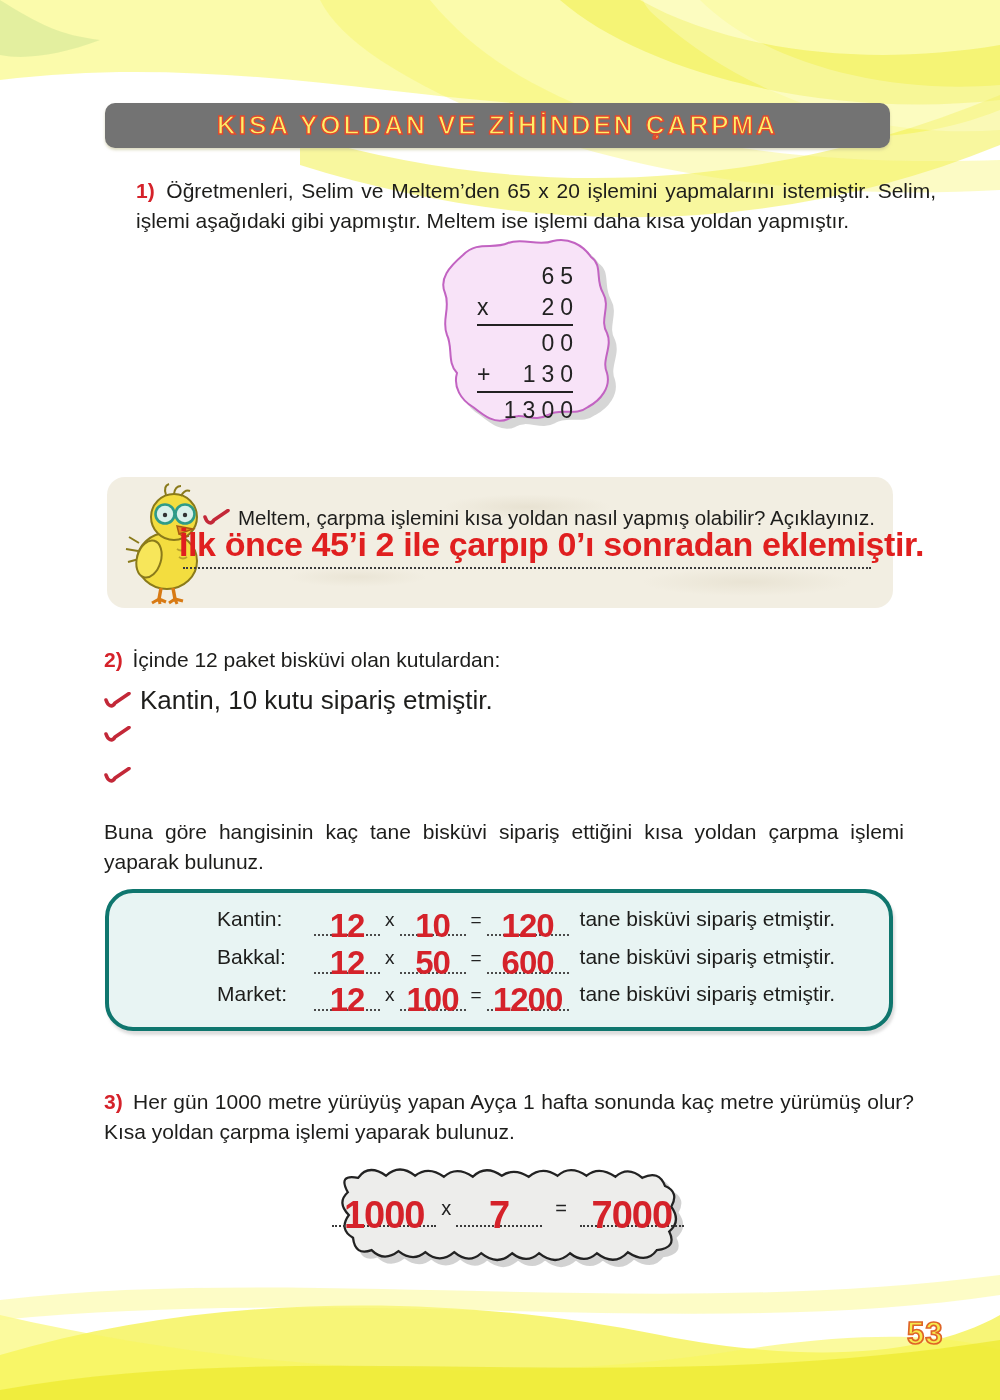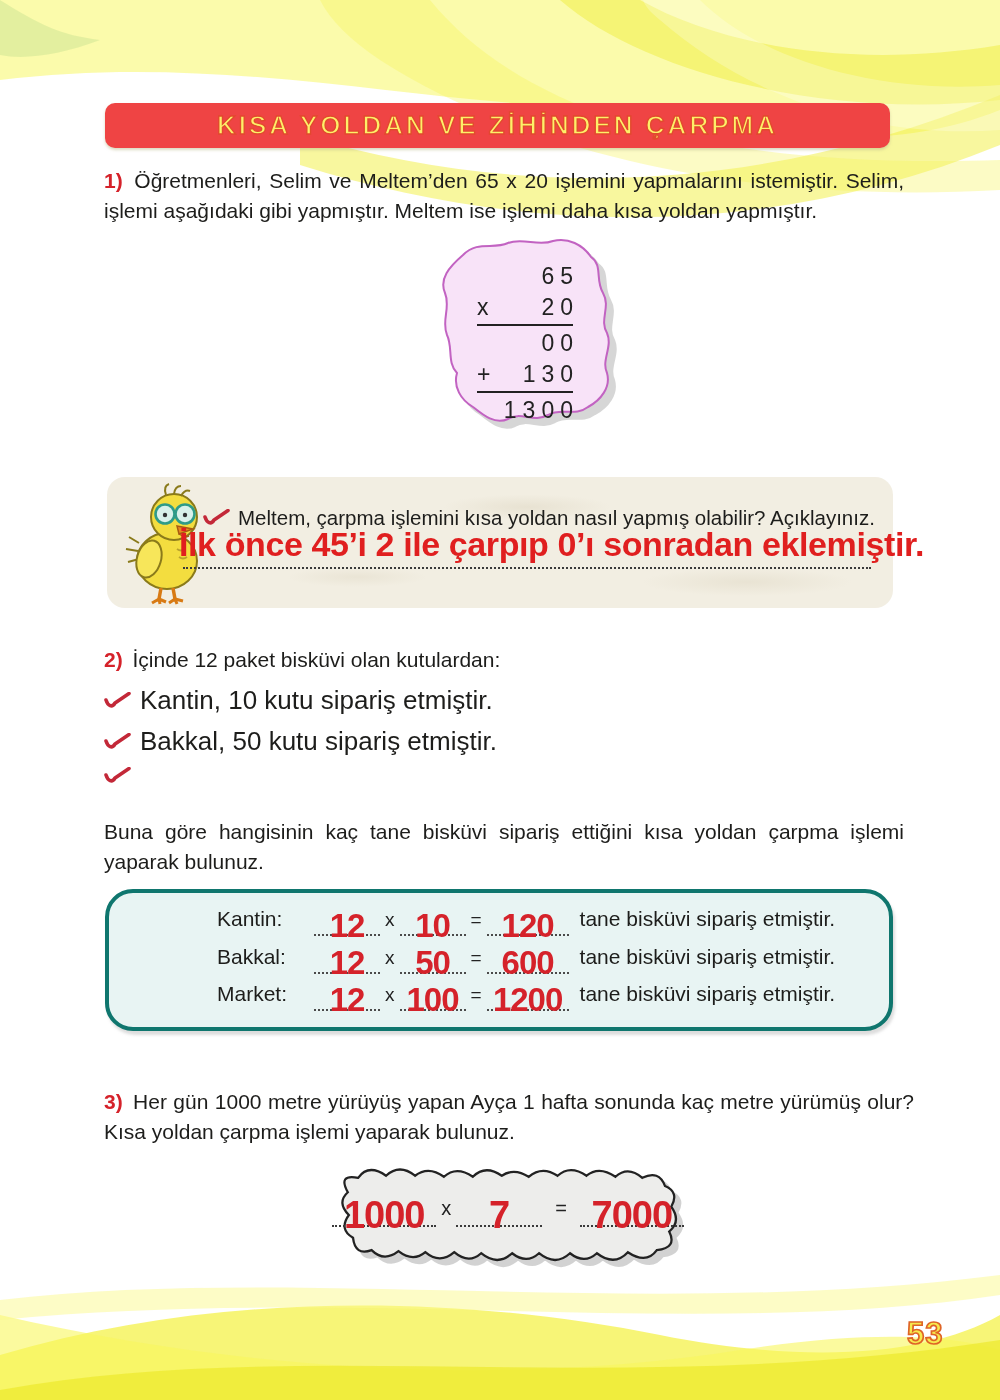--- a/index.html
+++ b/index.html
@@ -7,21 +7,21 @@
   .page {
     position:relative; width:1000px; height:1400px; background:#ffffff;
     overflow:hidden; font-family:"Liberation Sans", sans-serif; color:#1d1d1b;
   }
   .deco-top { position:absolute; top:0; left:0; pointer-events:none; }
   .deco-bottom { position:absolute; bottom:0; left:0; pointer-events:none; }
 
   
   .banner {
     position:absolute; left:105px; top:103px; width:785px; height:45px;
-    background:#ef4444; border-radius:10px;
+    background:#737373; border-radius:10px;
     display:flex; align-items:center; justify-content:center;
     box-shadow:0 2px 3px rgba(190,185,140,.55);
   }
   .banner-text {
     font-size:26px; font-weight:bold; letter-spacing:3px; color:#fdf068;
     -webkit-text-stroke:1.4px #e2492e; white-space:nowrap;
   }
 
   
   .prob { position:absolute; left:104px; width:800px; font-size:21px; line-height:1.42; text-align:justify; }
@@ -107,21 +107,21 @@
     <path d="M0,95 C220,30 460,35 660,75 C810,105 930,95 1000,55 L1000,140 H0 Z" fill="#f4f24a" opacity="0.75"></path>
     <path d="M0,55 C260,115 520,125 740,90 C870,70 950,75 1000,90 L1000,140 H0 Z" fill="#f8f65e" opacity="0.6"></path>
     <path d="M0,130 C300,75 620,140 1000,80 L1000,140 H0 Z" fill="#ecea2c" opacity="0.7"></path>
     <path d="M0,40 C300,5 650,60 1000,15 L1000,35 C700,80 350,25 0,60 Z" fill="#fbfa8e" opacity="0.5"></path>
   </svg>
 
   <div class="banner">
     <span class="banner-text">KISA YOLDAN VE ZİHİNDEN ÇARPMA</span>
   </div>
 
-  <div class="prob" style="top:166px;">
+  <div class="prob" style="top:176px;margin-left:32px;">
     <span class="pnum">1)</span>
     <span>Öğretmenleri, Selim ve Meltem’den 65 x 20 işlemini yapmalarını istemiştir. Selim, işlemi aşağıdaki gibi yapmıştır. Meltem ise işlemi daha kısa yoldan yapmıştır.</span>
   </div>
 
   <div class="blob-wrap">
     <svg class="blob-bg" width="182" height="200" viewBox="0 0 182 200">
       <path d="M30,20 C45,5 60,15 75,8 C90,2 105,12 120,6 C135,2 150,10 158,22 C170,30 162,45 170,58
                C178,72 166,85 174,98 C180,112 168,125 174,138 C178,152 168,165 155,172
                C142,182 128,172 115,180 C100,188 88,176 75,184 C62,190 50,180 40,172
                C28,165 20,152 24,138 C14,128 20,112 14,100 C8,86 18,72 12,58 C6,44 16,32 30,20 Z" fill="#f8e3f8" stroke="#c263c2" stroke-width="2"></path>
@@ -185,21 +185,20 @@
   <div class="item" style="top:685px;">
     <svg width="27" height="18" viewBox="0 0 27 18">
       <path d="M2,8 C4,14 8,16 11,11 L25,1.5" stroke="#c32838" stroke-width="3.6" fill="none" stroke-linecap="round"></path>
     </svg>
     <span>Kantin, 10 kutu sipariş etmiştir.</span>
   </div>
   <div class="item" style="top:726px;">
     <svg width="27" height="18" viewBox="0 0 27 18">
       <path d="M2,8 C4,14 8,16 11,11 L25,1.5" stroke="#c32838" stroke-width="3.6" fill="none" stroke-linecap="round"></path>
     </svg>
-    <span>Bakkal, 50 kutu sipariş etmiştir.</span>
   </div>
   <div class="item" style="top:767px;">
     <svg width="27" height="18" viewBox="0 0 27 18">
       <path d="M2,8 C4,14 8,16 11,11 L25,1.5" stroke="#c32838" stroke-width="3.6" fill="none" stroke-linecap="round"></path>
     </svg>
   </div>
 
   <div class="prob" style="top:817px;">Buna göre hangisinin kaç tane bisküvi sipariş ettiğini kısa yoldan çarpma işlemi yaparak bulunuz.</div>
 
   <div class="bluebox">

